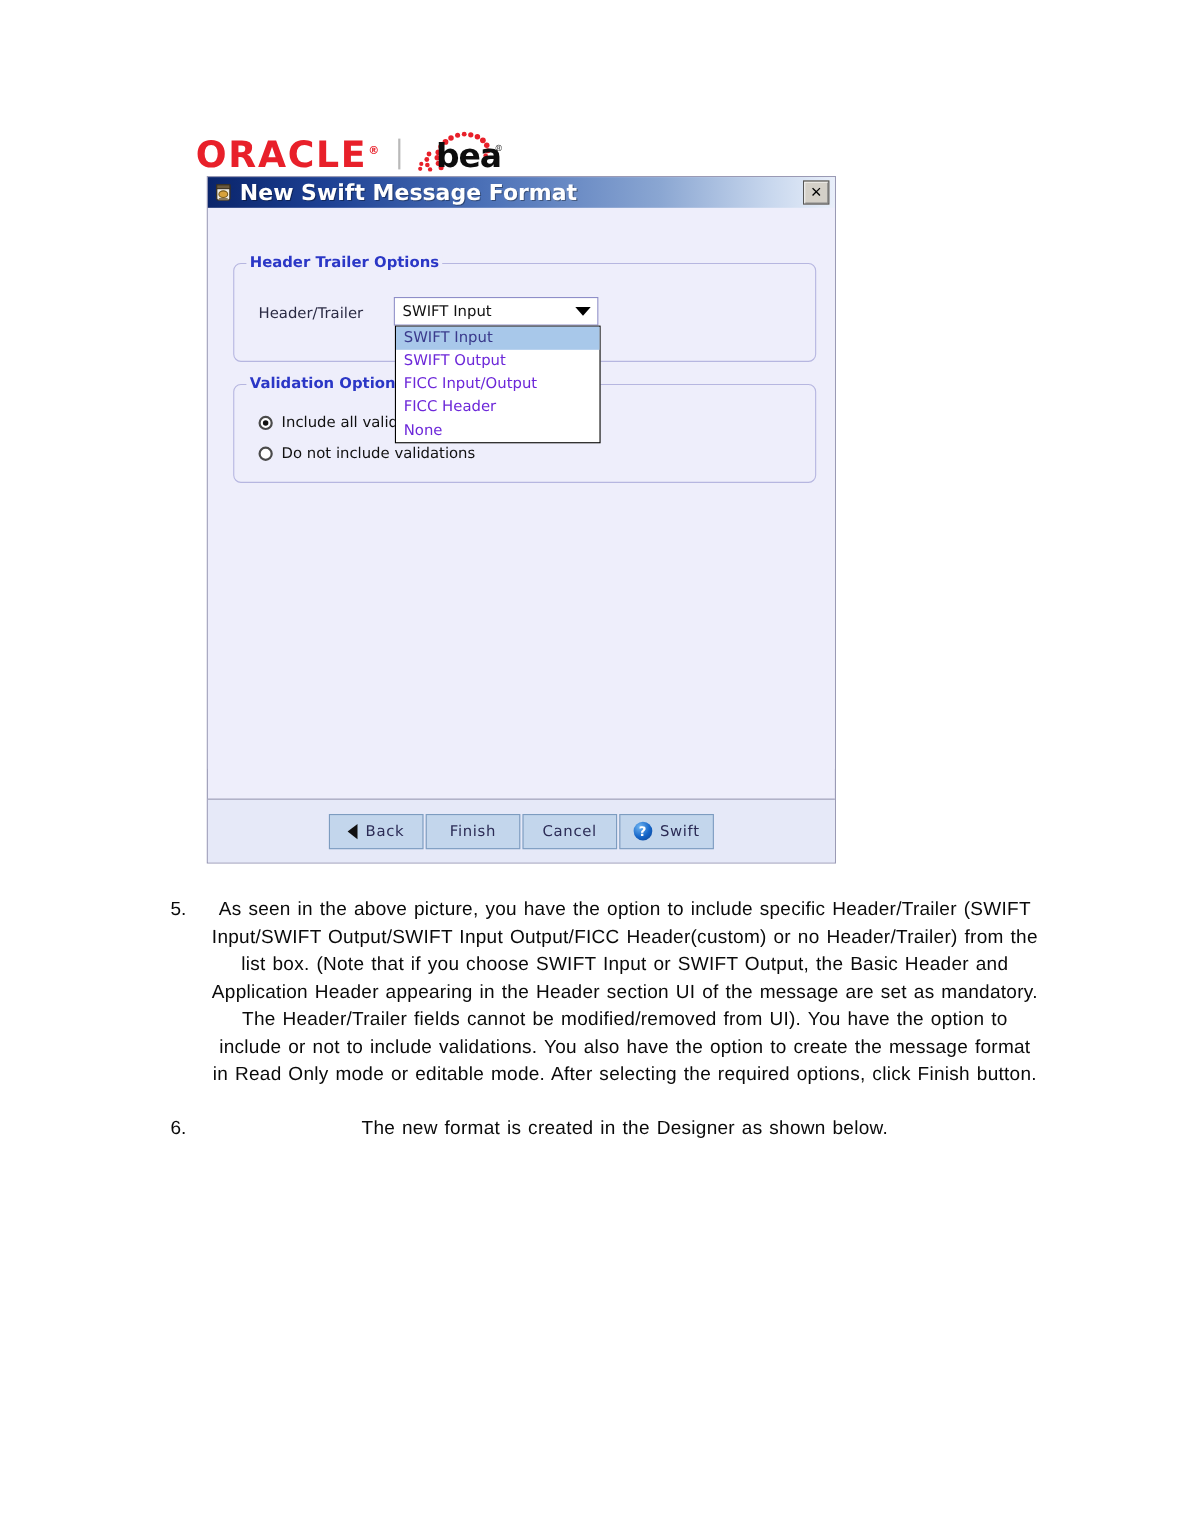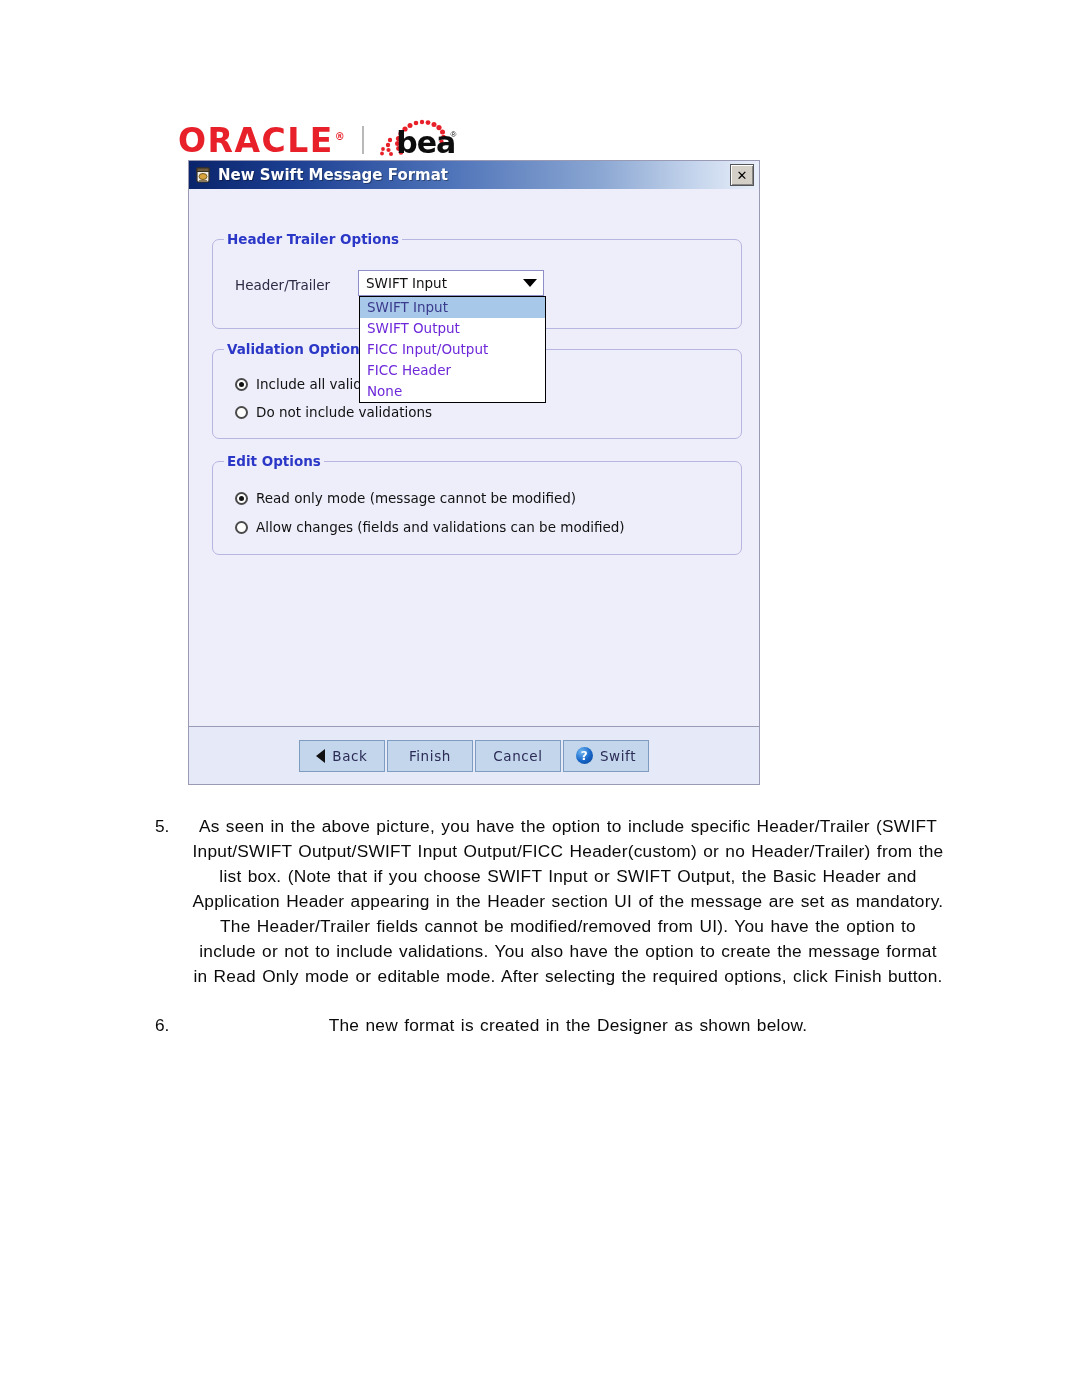--- a/index.html
+++ b/index.html
@@ -95,21 +95,21 @@
   }
   #titlebar .title-icon {
     width: 18px;
     height: 18px;
     margin-right: 6px;
     flex: 0 0 auto;
   }
   #titlebar .title-text {
     color: #ffffff;
     font-family: "DejaVu Sans", sans-serif;
-    font-size: 15px;
+    font-size: 20px;
     font-weight: bold;
     letter-spacing: 0px;
     flex: 1 1 auto;
     white-space: nowrap;
     text-shadow: 1px 1px 0 rgba(0,0,0,.35);
   }
   #close-btn {
     width: 22px;
     height: 20px;
     background: #d4d0c8;
@@ -410,31 +410,20 @@
       <div class="radio-row" style="left:22px; top:26px;">
         <span class="radio-mark checked"></span>
         <span class="radio-text">Include all validations</span>
       </div>
       <div class="radio-row" style="left:22px; top:54px;">
         <span class="radio-mark"></span>
         <span class="radio-text">Do not include validations</span>
       </div>
     </div>
 
-    <div class="groupbox" id="gb-edit">
-      <span class="gb-title">Edit Options</span>
-      <div class="radio-row" style="left:22px; top:28px;">
-        <span class="radio-mark checked"></span>
-        <span class="radio-text">Read only mode (message cannot be modified)</span>
-      </div>
-      <div class="radio-row" style="left:22px; top:57px;">
-        <span class="radio-mark"></span>
-        <span class="radio-text">Allow changes (fields and validations can be modified)</span>
-      </div>
-    </div>
 
     <div id="dropdown" style="left:170px; top:107px;">
       <div class="dd-item selected">SWIFT Input</div>
       <div class="dd-item">SWIFT Output</div>
       <div class="dd-item">FICC Input/Output</div>
       <div class="dd-item">FICC Header</div>
       <div class="dd-item">None</div>
     </div>
 
   </div>

